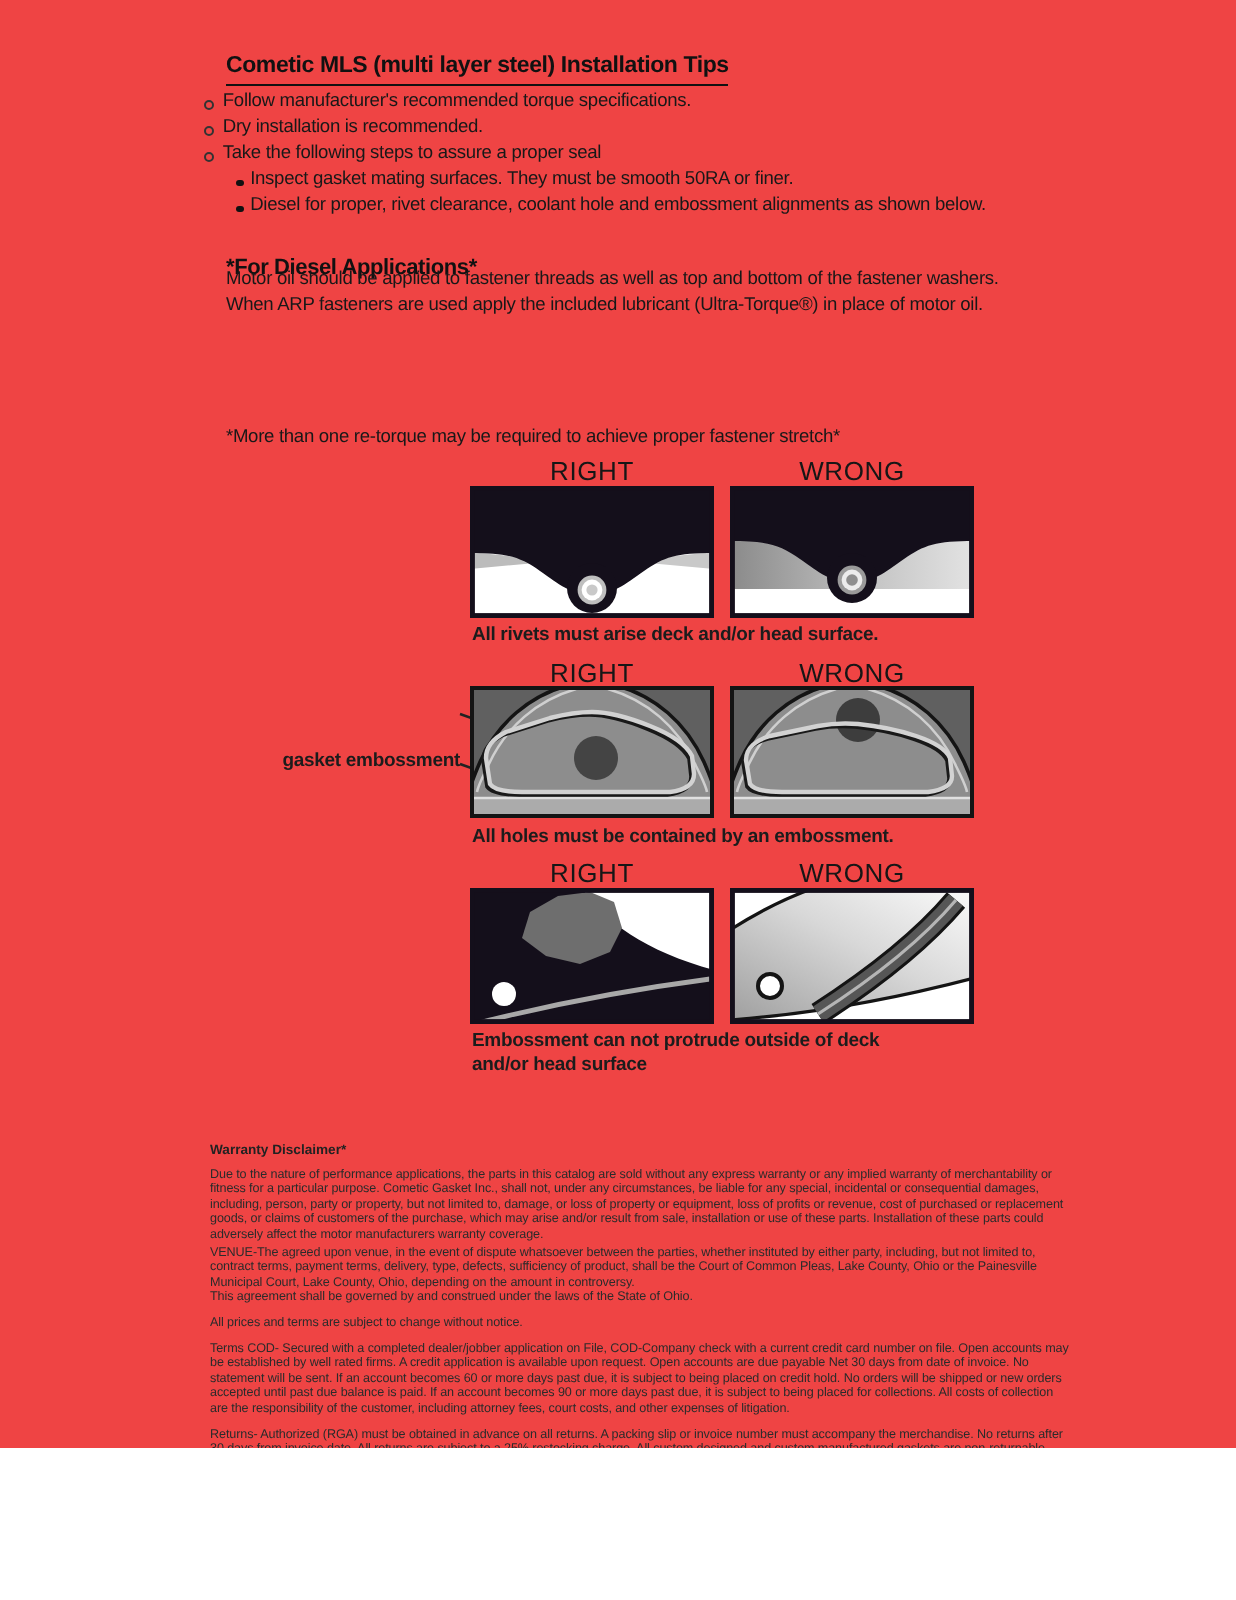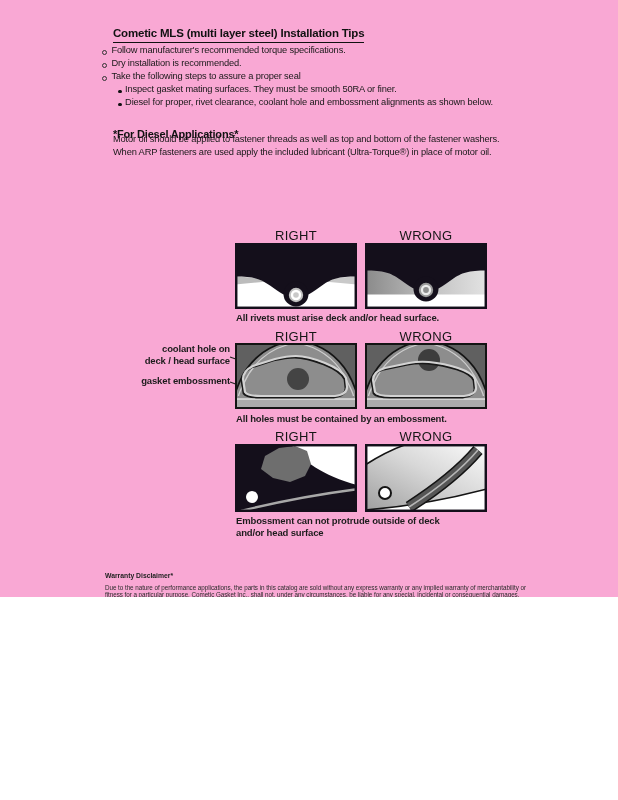--- a/index.html
+++ b/index.html
@@ -1,17 +1,17 @@
 <!DOCTYPE html>
 <html><head>
 <meta charset="utf-8">
 <style>
   html,body{margin:0;padding:0;background:#ffffff;}
   .page{
-    position:relative;width:618px;height:597px;background:#f9a8d4;
+    position:relative;width:618px;height:724px;background:#ef4444;
     font-family:"Liberation Sans",sans-serif;color:#1a1a1a;overflow:hidden;
   }
   .abs{position:absolute;}
   .pre{white-space:pre-line;}
   .doc-title{
     font-size:11.5px;font-weight:bold;letter-spacing:-0.2px;
     border-bottom:1.4px solid #111;padding-bottom:3px;display:inline-block;color:#111;
   }
   .body-text{font-size:9.3px;line-height:13px;letter-spacing:-0.15px;color:#181818;}
   .tip-row{display:flex;align-items:center;height:13px;}
@@ -55,20 +55,21 @@
     </div>
     <div class="tip-row sub">
       <span class="marker-f"></span>
       <span>Diesel for proper, rivet clearance, coolant hole and embossment alignments as shown below.</span>
     </div>
   </div>
 
   <div class="abs section-head" style="left:113px;top:128px;">*For Diesel Applications*</div>
   <div class="abs body-text pre" style="left:113px;top:133px;width:446px;">Motor oil should be applied to fastener threads as well as top and bottom of the fastener washers.
 When ARP fasteners are used apply the included lubricant (Ultra-Torque®) in place of motor oil.</div>
+  <div class="abs body-text" style="left:113px;top:212px;width:446px;">*More than one re-torque may be required to achieve proper fastener stretch*</div>
 
   <div class="abs diag-head" style="left:235px;top:228px;">RIGHT</div>
   <div class="abs diag-head" style="left:365px;top:228px;">WRONG</div>
 
   <svg class="abs" style="left:235px;top:243px;" width="122" height="66" viewBox="0 0 122 66">
     <rect x="0" y="0" width="122" height="66" fill="#ffffff"></rect>
     <polygon points="0,33 44,37.5 0,41.5" fill="#bcbcbc"></polygon>
     <polygon points="122,33 78,37.5 122,41.5" fill="#c9c9c9"></polygon>
     <path d="M0,0 H122 V33.5 C103,33.5 97,35.5 87,42.5 C77,49.5 72,54 61,54 C50,54 45,49.5 35,42.5 C25,35.5 19,33.5 0,33.5 Z" fill="#140f1b"></path>
     <circle cx="61" cy="51" r="12.5" fill="#140f1b"></circle>
@@ -94,22 +95,20 @@
     <circle cx="61" cy="47" r="5.2" fill="#ececec"></circle>
     <circle cx="61" cy="47" r="2.9" fill="#8e8e8e"></circle>
     <rect x="1.2" y="1.2" width="119.6" height="63.6" fill="none" stroke="#140f1b" stroke-width="2.5"></rect>
   </svg>
 
   <div class="abs caption" style="left:236px;top:312px;">All rivets must arise deck and/or head surface.</div>
 
   <div class="abs diag-head" style="left:235px;top:329px;">RIGHT</div>
   <div class="abs diag-head" style="left:365px;top:329px;">WRONG</div>
 
-  <div class="abs diag-label pre" style="left:90px;top:343px;">coolant hole on
-deck / head surface</div>
   <div class="abs diag-label" style="left:90px;top:375px;">gasket embossment</div>
 
   <svg class="abs" style="left:228px;top:352px;" width="72" height="46" viewBox="0 0 72 46">
     <line x1="2" y1="5" x2="67" y2="28" stroke="#222" stroke-width="1.2"></line>
     <line x1="2" y1="30" x2="30" y2="40" stroke="#222" stroke-width="1.2"></line>
   </svg>
 
   <svg class="abs" style="left:235px;top:343px;" width="122" height="66" viewBox="0 0 122 66">
     <rect x="0" y="0" width="122" height="66" fill="#8d8d8d"></rect>
     <rect x="0" y="56" width="122" height="10" fill="#ababab"></rect>

